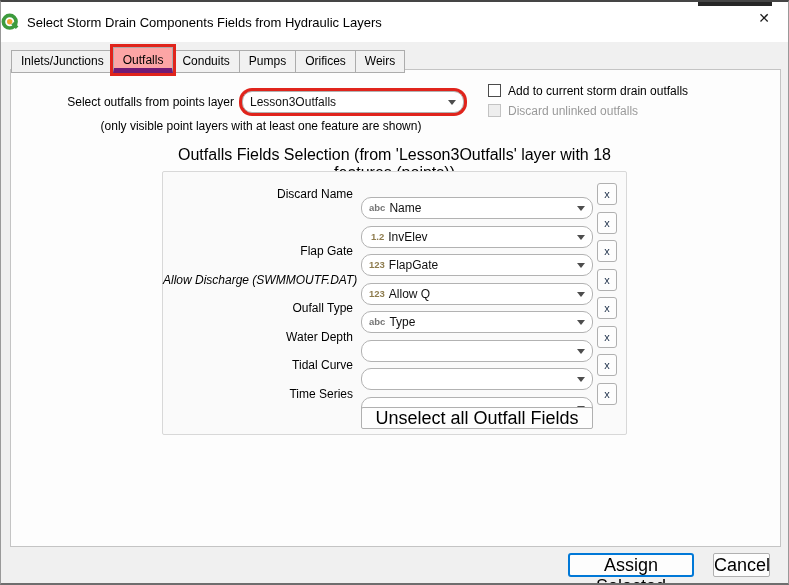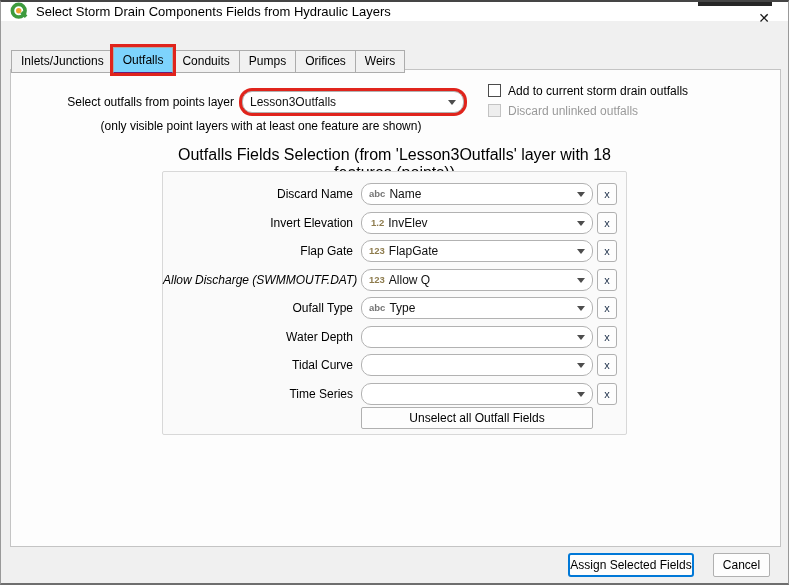--- a/index.html
+++ b/index.html
@@ -17,23 +17,22 @@
     overflow: hidden;
   }
   .edge-artifact {
     position: absolute; top: 0; right: 16px;
     width: 74px; height: 4px; background: #262626;
     z-index: 10;
   }
 
   .titlebar {
     position: absolute; left: 0; top: 0; right: 0;
-    height: 19px; background: #ffffff;
+    height: 40px; background: #ffffff;
     display: flex; align-items: center;
-    padding-left: 9px;
   }
   .titlebar .app-icon { width: 19px; height: 19px; flex: 0 0 auto; }
   .titlebar .title { margin-left: 7px; font-size: 13px; color: #000; }
   .close-btn {
     position: absolute; right: 13px; top: 6px;
     width: 22px; height: 20px; text-align: center;
     font-size: 14px; line-height: 20px; color: #1a1a1a; cursor: default;
   }
 
   .tabbar {
@@ -43,23 +42,23 @@
   .tab {
     height: 23px; line-height: 21px;
     padding: 0 9px;
     font-size: 12px; color: #000;
     background: #f1f1f1;
     border: 1px solid #acacac;
     margin-right: -1px;
     position: relative;
   }
   .tab.active {
-    background: #7dd3fc;
+    background: #fca5a5;
     height: 26px; line-height: 24px;
-    border-bottom: 1px solid #701a75;
+    border-bottom: 5px solid #701a75;
     z-index: 4;
     outline: 3px solid #e0241c;
   }
 
   .tabpage {
     position: absolute; left: 9px; top: 67px;
     width: 771px; height: 478px;
     background: #fdfdfd;
     border: 1px solid #c4c4c4;
     z-index: 1;
@@ -113,35 +112,35 @@
     width: 465px; height: 264px;
     background: #fafafa; border: 1px solid #d8d8d8; border-radius: 2px;
   }
 
   .frow-label {
     position: absolute; left: 0; width: 190px;
     text-align: right; font-size: 12px; color: #000; line-height: 22px;
     white-space: nowrap;
   }
   .frow-label.italic { font-style: italic; }
-  .frow-combo { left: 198px; width: 232px; }
+  .frow-combo { left: 198px; width: 232px; margin-top: 14px; }
   .type-badge { font-weight: bold; font-size: 9.5px; margin-right: 4px; vertical-align: 1px; }
   .type-abc { color: #757575; }
   .type-num { color: #8e7c4e; }
 
   .clear-btn {
     position: absolute; left: 434px; width: 20px; height: 22px;
     background: #fdfdfd; border: 1px solid #b0b0b0; border-radius: 3px;
     font-size: 11px; color: #24364f; text-align: center; line-height: 20px;
     cursor: default;
   }
 
   .btn {
     background: #fdfdfd; border: 1px solid #b0b0b0; border-radius: 2px;
-    font-size: 12px; color: #000; text-align: center;
+    font-size: 18px; color: #000; text-align: center;
     cursor: default;
     font-family: "Liberation Sans", "DejaVu Sans", sans-serif;
   }
   .unselect-btn {
     position: absolute; left: 198px; top: 235px; width: 232px; height: 22px;
   }
   .assign-btn {
     position: absolute; left: 567px; top: 551px; width: 126px; height: 24px;
     border: 2px solid #0078d7; border-radius: 3px;
   }
@@ -198,21 +197,20 @@
 
     <div class="group-frame">
 
       <div class="frow-label" style="top:11px;">Discard Name</div>
       <div class="combo frow-combo" style="top:11px;">
         <span class="type-badge type-abc">abc</span><span>Name</span>
         <span class="arrow"></span>
       </div>
       <div class="clear-btn" style="top:11px;">x</div>
 
-      <div class="frow-label" style="top:40px;">Invert Elevation</div>
       <div class="combo frow-combo" style="top:40px;padding-left:9px;">
         <span class="type-badge type-num">1.2</span><span>InvElev</span>
         <span class="arrow"></span>
       </div>
       <div class="clear-btn" style="top:40px;">x</div>
 
       <div class="frow-label" style="top:68px;">Flap Gate</div>
       <div class="combo frow-combo" style="top:68px;">
         <span class="type-badge type-num">123</span><span>FlapGate</span>
         <span class="arrow"></span>

